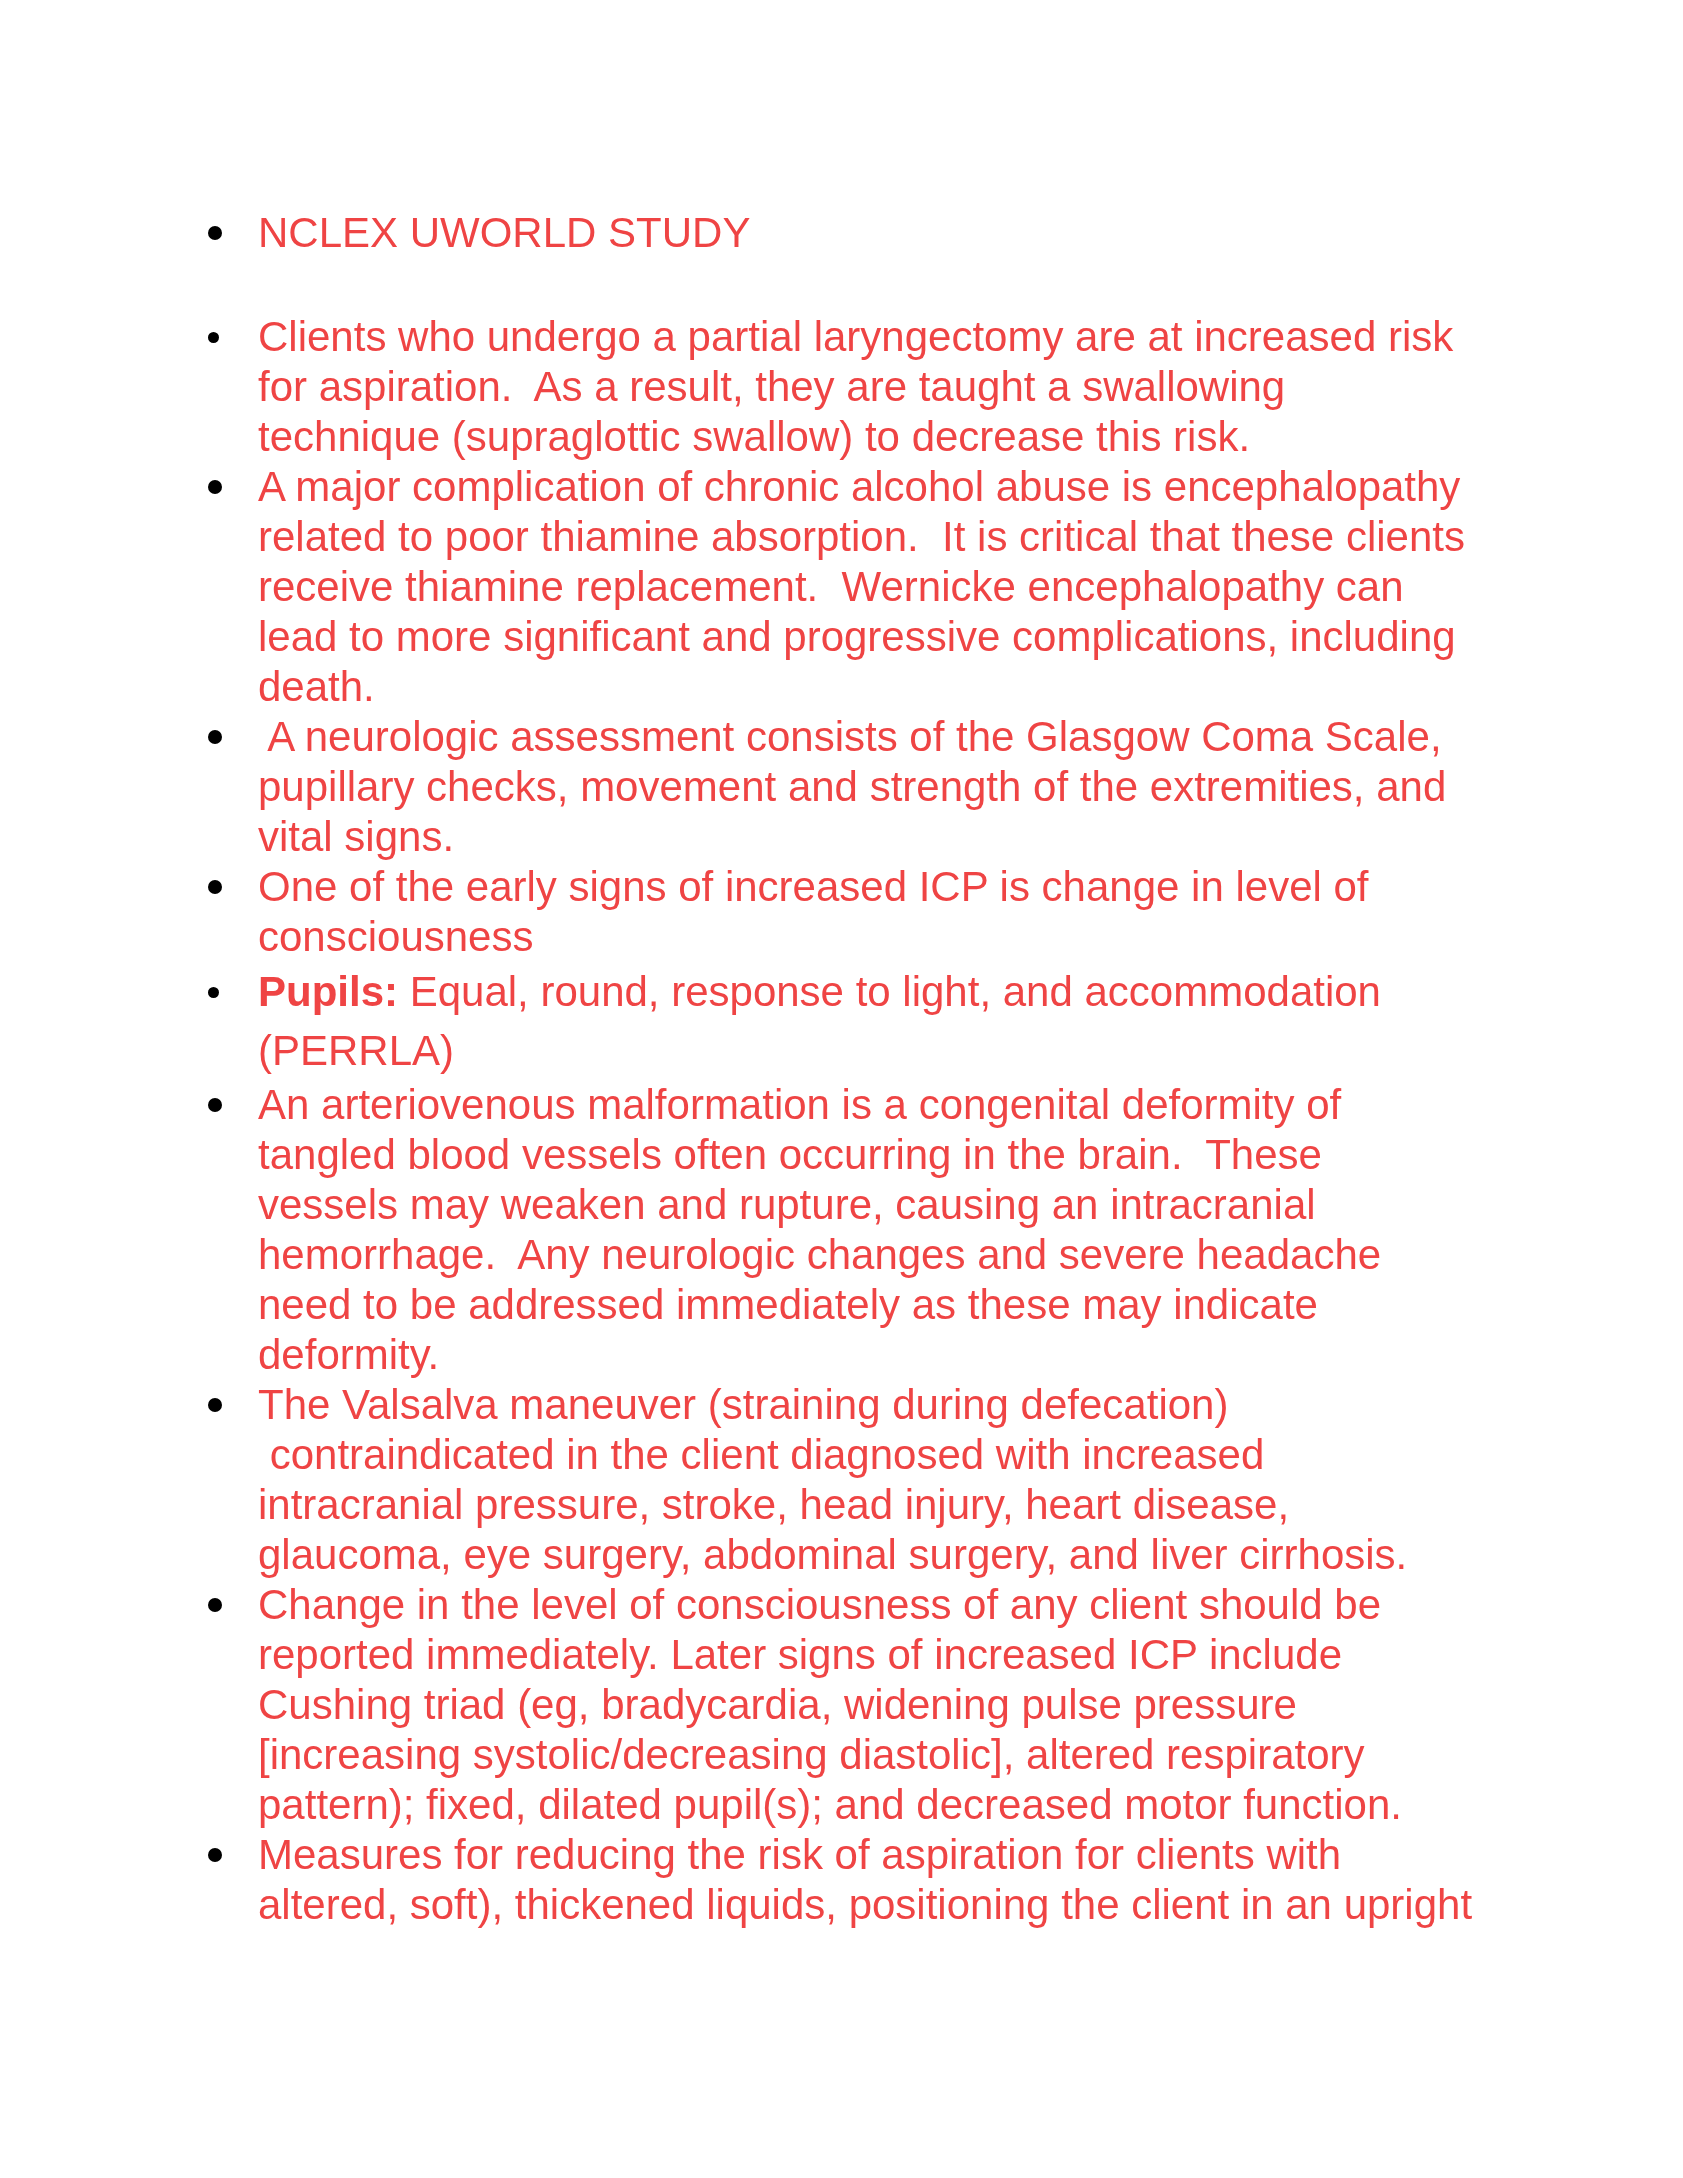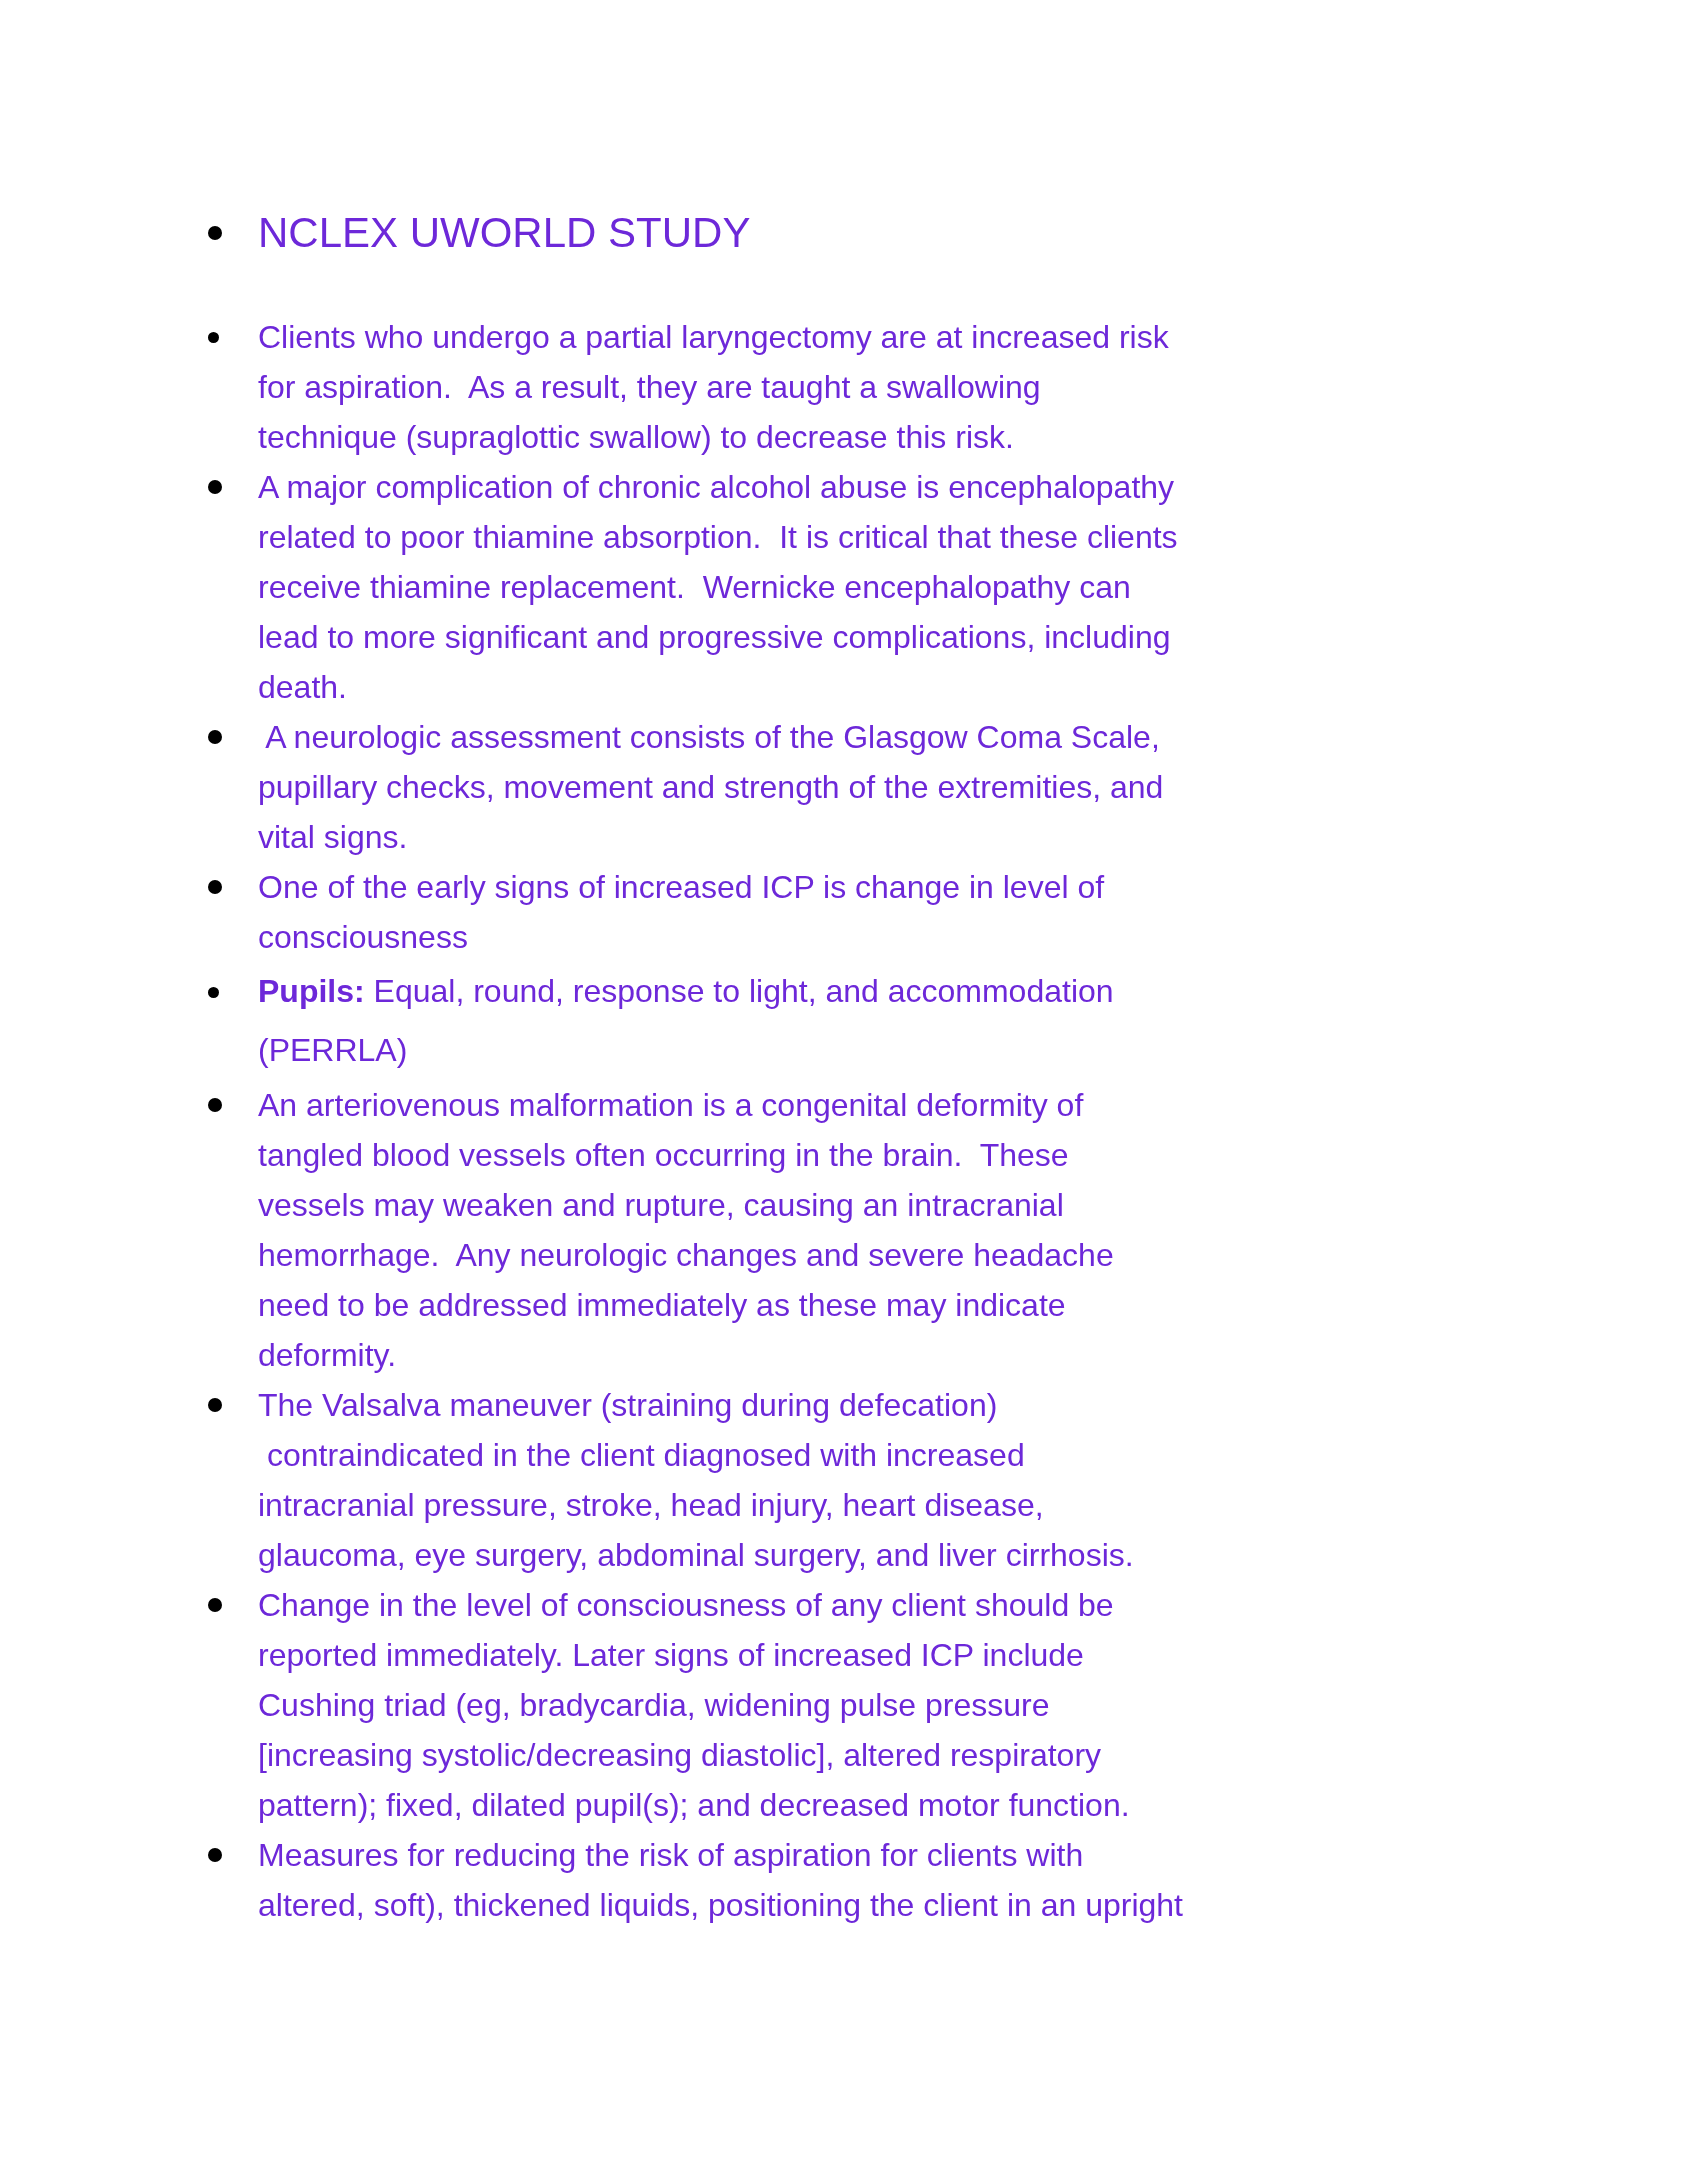--- a/index.html
+++ b/index.html
@@ -9,21 +9,21 @@
   }
   .page {
     position: relative;
     width: 1683px;
     height: 2178px;
     margin: 0 auto;
     background: #ffffff;
     box-sizing: border-box;
     padding: 208px 168px 0 202px;
     font-family: "Liberation Sans", "DejaVu Sans", sans-serif;
-    color: #6d28d9;
+    color: #ef4444;
     overflow: hidden;
   }
   .row {
     display: flex;
     align-items: flex-start;
   }
   .dot-cell {
     flex: 0 0 56px;
     box-sizing: border-box;
   }
@@ -43,21 +43,21 @@
     height: 11px;
     margin-top: 20px;
   }
   .tall .dot.small {
     margin-top: 25px;
   }
   .lines {
     min-width: 0;
   }
   .line {
-    font-size: 32px;
+    font-size: 42px;
     line-height: 50px;
     white-space: pre;
     letter-spacing: 0;
   }
   .title-row {
     margin-bottom: 54px;
   }
   .title-text {
     font-size: 42px;
     line-height: 50px;

